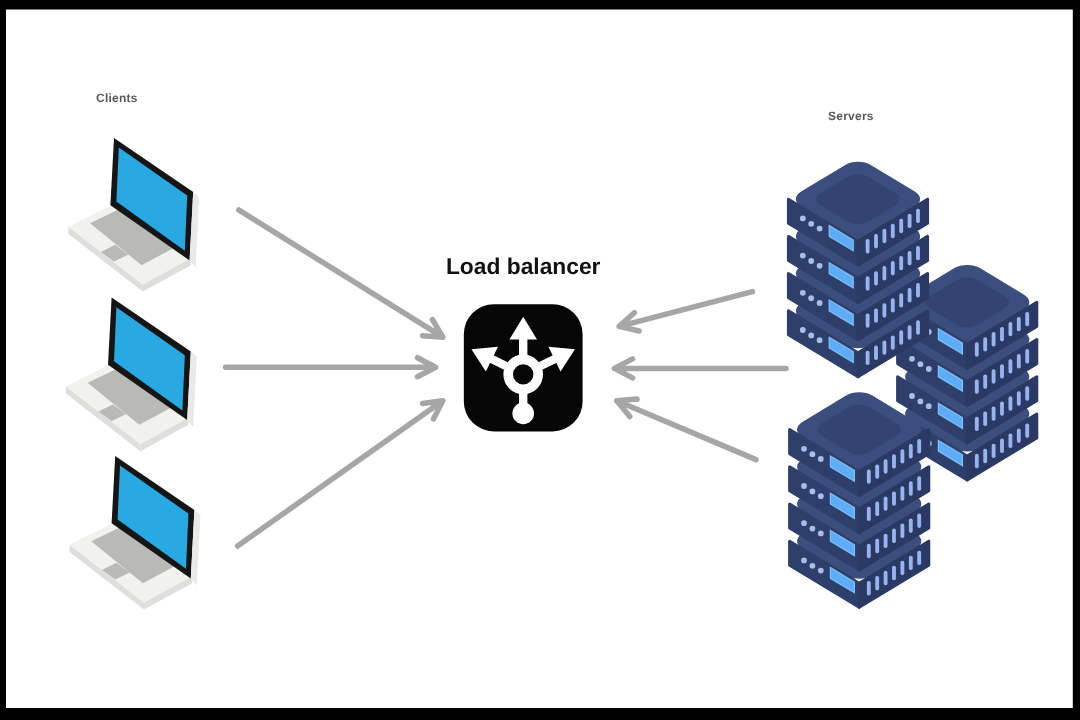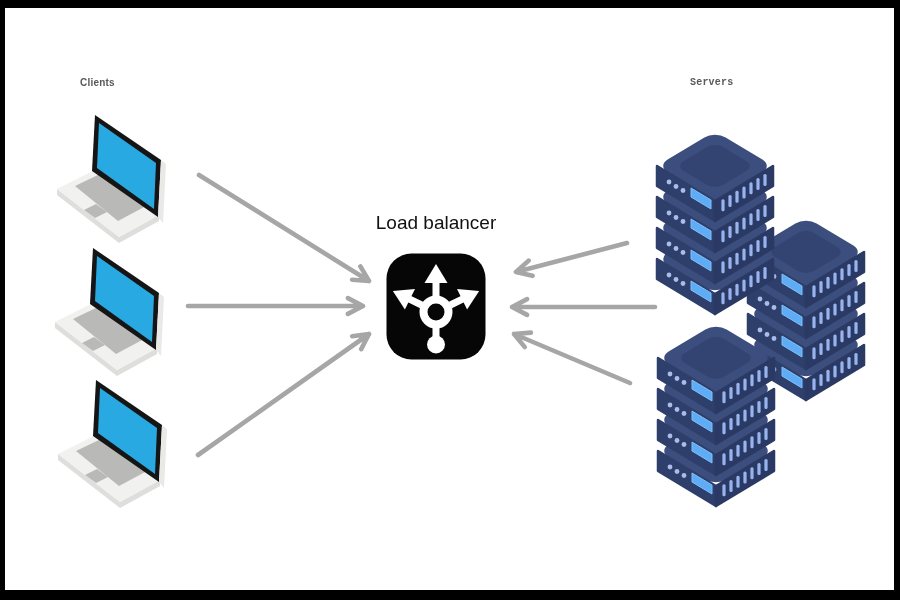--- a/index.html
+++ b/index.html
@@ -2,21 +2,21 @@
 <html><head>
 <meta charset="utf-8">
 <style>
   html,body{margin:0;padding:0;background:#222;}
   .page{position:relative;width:900px;height:600px;background:#ffffff;overflow:hidden;
         font-family:"Liberation Sans", sans-serif;}
   .frame{position:absolute;inset:0;border-style:solid;border-color:#000;
          border-width:8px 6px 10px 5px;pointer-events:none;z-index:30;}
   .group-label{position:absolute;font-size:10px;font-weight:bold;color:#58595b;
                letter-spacing:.2px;z-index:5;}
-  .lb-label{position:absolute;transform:translateX(-50%);font-size:19px;font-weight:normal;
+  .lb-label{position:absolute;transform:translateX(-50%);font-size:19px;font-weight:bold;
             color:#111111;white-space:nowrap;z-index:5;}
   .node{position:absolute;z-index:4;}
   #arrow-layer{position:absolute;left:0;top:0;z-index:2;}
   .lb-icon{position:absolute;z-index:6;}
   .defs-holder{position:absolute;width:0;height:0;overflow:hidden;}
 </style>
 </head>
 <body>
 
 <div class="page">
@@ -74,21 +74,21 @@
   <svg id="arrow-layer" width="900" height="600" viewBox="0 0 900 600">
       <path d="M199,175 L369,281 M352.1,279.7 L369,281 L360.4,266.4" fill="none" stroke="#a6a6a6" stroke-width="4.6" stroke-linecap="round" stroke-linejoin="round"></path>
       <path d="M188,306 L363,306 M347.9,313.9 L363,306 L347.9,298.1" fill="none" stroke="#a6a6a6" stroke-width="4.6" stroke-linecap="round" stroke-linejoin="round"></path>
       <path d="M198,455 L369,334 M361.2,349.1 L369,334 L352.2,336.3" fill="none" stroke="#a6a6a6" stroke-width="4.6" stroke-linecap="round" stroke-linejoin="round"></path>
       <path d="M627,243 L516,272 M528.6,260.6 L516,272 L532.6,275.8" fill="none" stroke="#a6a6a6" stroke-width="4.6" stroke-linecap="round" stroke-linejoin="round"></path>
       <path d="M655,307 L512,307 M527.1,299.1 L512,307 L527.1,314.9" fill="none" stroke="#a6a6a6" stroke-width="4.6" stroke-linecap="round" stroke-linejoin="round"></path>
       <path d="M630,383 L514,334 M530.9,332.6 L514,334 L524.8,347.1" fill="none" stroke="#a6a6a6" stroke-width="4.6" stroke-linecap="round" stroke-linejoin="round"></path>
     </svg>
 
   <div class="group-label" style="left: 80px; top: 77px;">Clients</div>
-  <div class="group-label" style="left: 690px; top: 77px; font-family: Liberation Mono, monospace;">Servers</div>
+  <div class="group-label" style="left: 690px; top: 92px;">Servers</div>
   <div class="lb-label" style="left: 436px; top: 212px;">Load balancer</div>
 
   <svg class="node" width="113" height="132" viewBox="0 0 113 132" style="left: 55px; top: 113px;">
       <use href="#laptop"></use>
     </svg>
   <svg class="node" width="113" height="132" viewBox="0 0 113 132" style="left: 53px; top: 246px;">
       <use href="#laptop"></use>
     </svg>
   <svg class="node" width="113" height="132" viewBox="0 0 113 132" style="left: 56px; top: 378px;">
       <use href="#laptop"></use>

